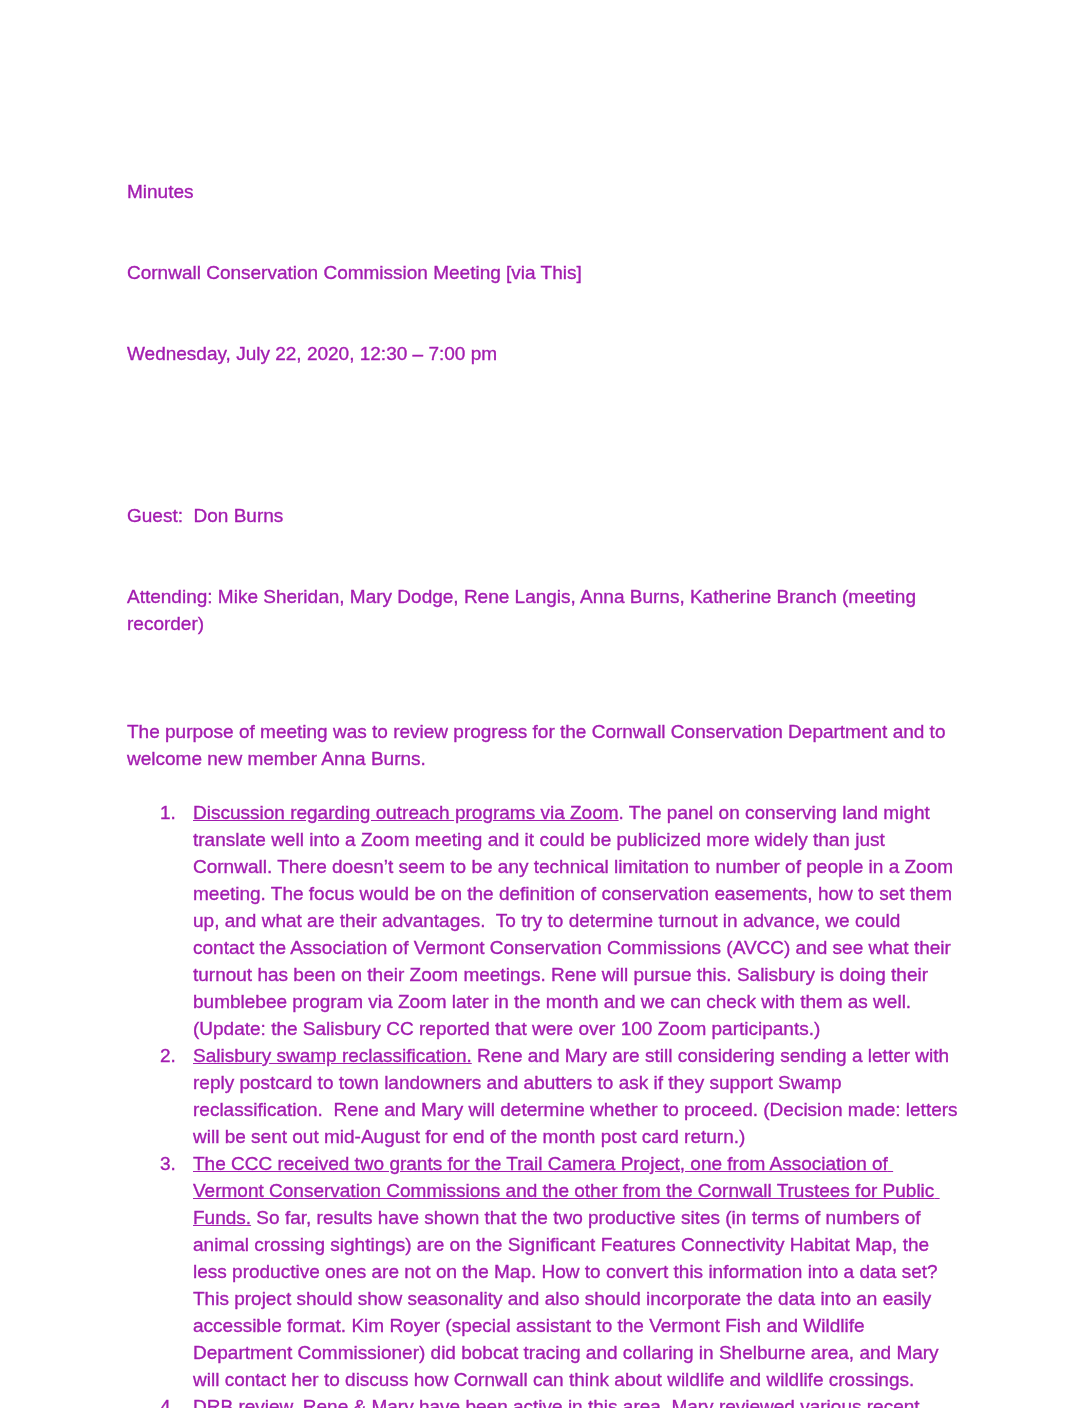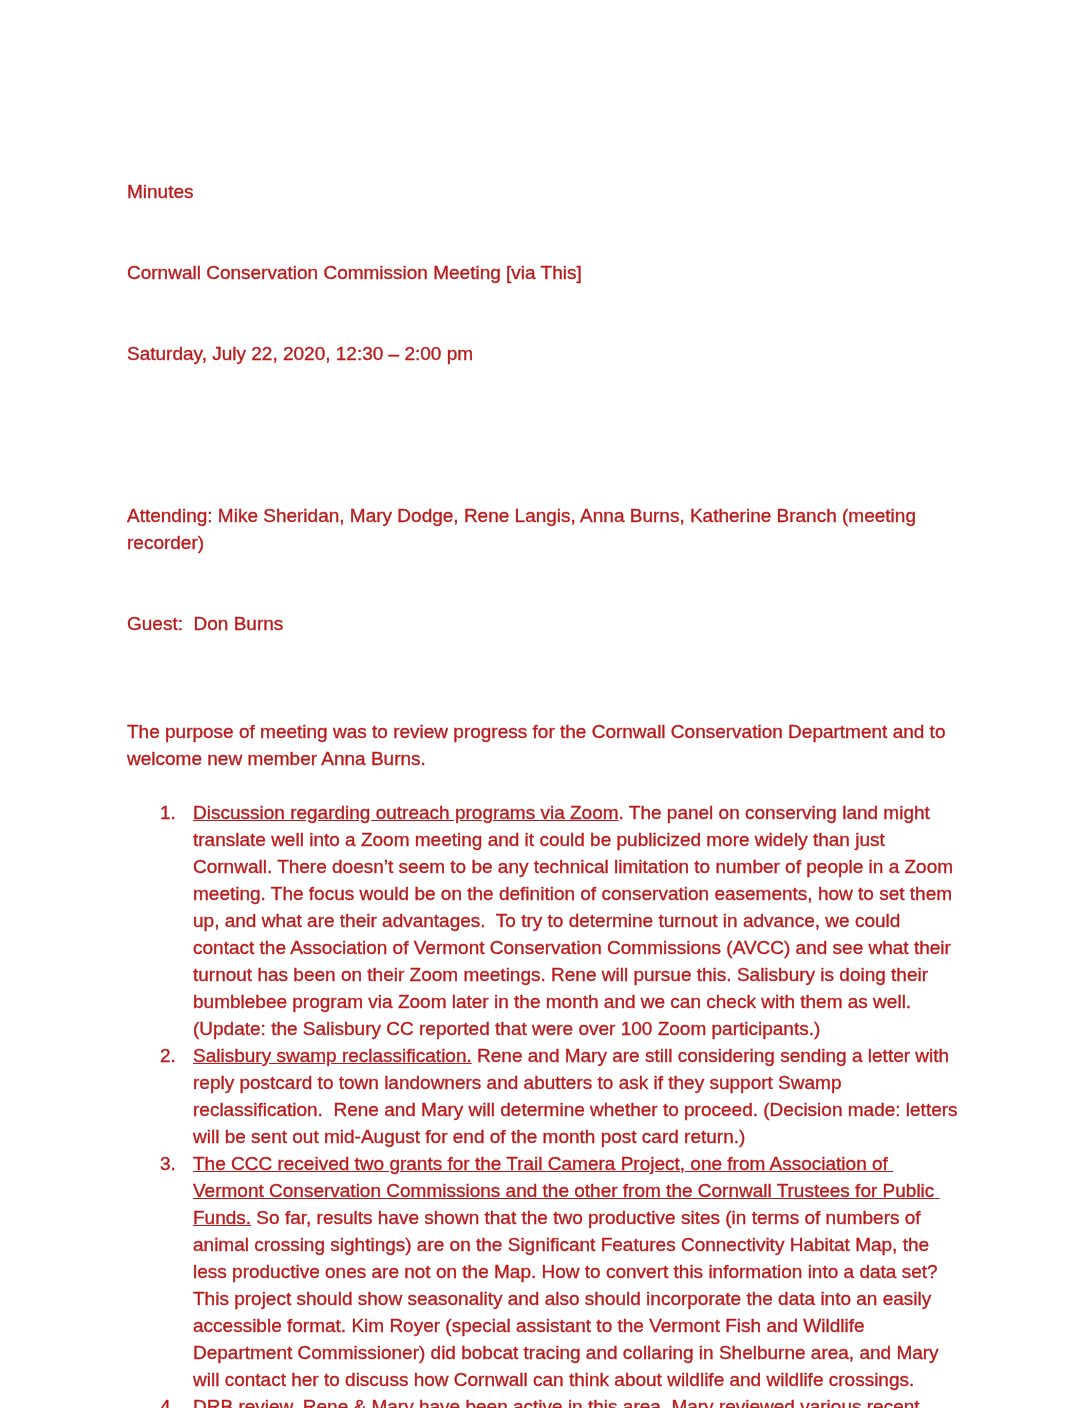--- a/index.html
+++ b/index.html
@@ -52,34 +52,34 @@
     white-space: pre-wrap;
   }
   .seg.u {
     text-decoration: underline;
     margin-top: 8px;
   }
 </style>
 </head>
 <body>
 
-<div class="page" style="background: rgb(255, 255, 255); color: #b91c1c;">
+<div class="page" style="background: rgb(255, 255, 255); color: #a21caf;">
   <div class="content">
 
     <div class="para">
       <div class="line">Minutes</div>
       <div class="line">Cornwall Conservation Commission Meeting [via This]</div>
-      <div class="line">Saturday, July 22, 2020, 12:30 – 2:00 pm</div>
+      <div class="line">Wednesday, July 22, 2020, 12:30 – 7:00 pm</div>
     </div>
 
     <div class="spacer"></div>
 
     <div class="para">
+      <div class="line">Guest:  Don Burns</div>
       <div class="line">Attending: Mike Sheridan, Mary Dodge, Rene Langis, Anna Burns, Katherine Branch (meeting recorder)</div>
-      <div class="line">Guest:  Don Burns</div>
     </div>
 
     <div class="spacer"></div>
 
     <div class="para">The purpose of meeting was to review progress for the Cornwall Conservation Department and to welcome new member Anna Burns.</div>
 
     <div class="spacer"></div>
 
     <ol class="items" id="items-list">
         <li class="item">

